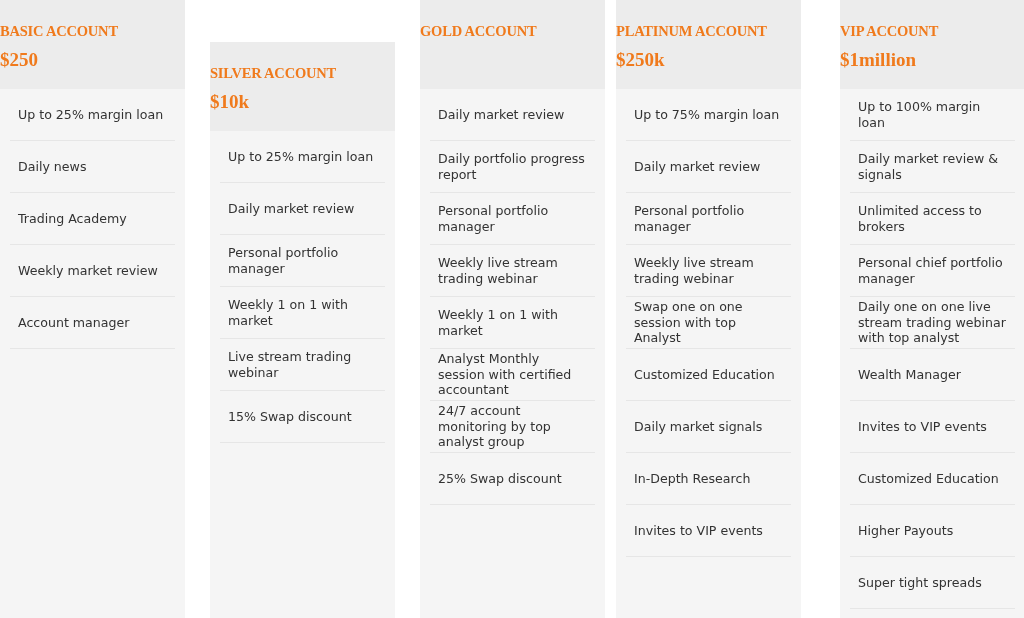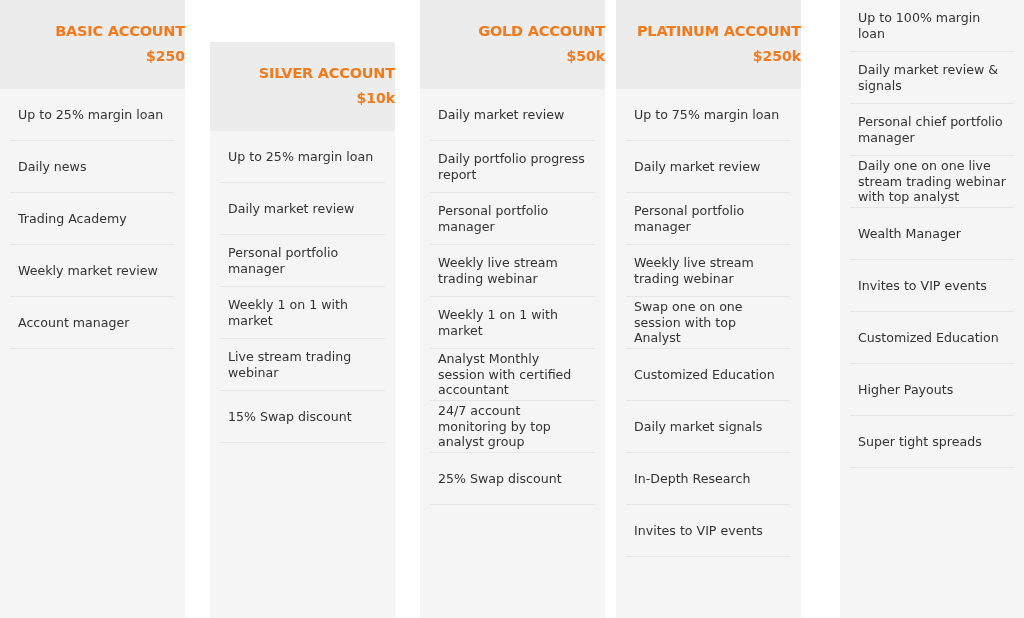--- a/index.html
+++ b/index.html
@@ -1,21 +1,21 @@
 <!DOCTYPE html>
 <html><head>
 <meta charset="utf-8">
 <style>
   html, body { margin:0; padding:0; }
   body { width:1024px; height:618px; background:#ffffff; position:relative; overflow:hidden;
          font-family:"DejaVu Sans", sans-serif; }
   .col { position:absolute; top:0; width:185px; height:618px; background:#f5f5f5; }
-  .head { height:89px; background:#ececec; text-align:right; color:#f07a1c; font-weight:bold; }
+  .head { height:89px; background:#ececec; text-align:left; color:#f07a1c; font-weight:bold;font-family:Liberation Serif, serif; }
   .head .name { padding-top:23px; font-size:14.5px; letter-spacing:-0.2px; }
-  .head .price { padding-top:9px; font-size:14px; }
+  .head .price { padding-top:9px; font-size:19px; }
   .rows { padding:0 10px 0 10px; }
   .row { height:52px; border-bottom:1px solid #e6e6e6; display:flex; align-items:center;
          padding:0 8px; box-sizing:border-box; font-size:12.6px; line-height:15.8px; color:#333; }
 </style>
 </head>
 <body>
 
 <div id="root">
     <div class="col" style="left: 0px;">
       <div class="head">
@@ -40,21 +40,20 @@
         <div class="row">Daily market review</div>
         <div class="row">Personal portfolio manager</div>
         <div class="row">Weekly 1 on 1 with market</div>
         <div class="row">Live stream trading webinar</div>
         <div class="row">15% Swap discount</div>
       </div>
     </div>
     <div class="col" style="left: 420px;">
       <div class="head">
         <div class="name">GOLD ACCOUNT</div>
-        <div class="price">$50k</div>
       </div>
       <div class="rows">
         <div class="row">Daily market review</div>
         <div class="row">Daily portfolio progress report</div>
         <div class="row">Personal portfolio manager</div>
         <div class="row">Weekly live stream trading webinar</div>
         <div class="row">Weekly 1 on 1 with market</div>
         <div class="row">Analyst Monthly session with certified accountant</div>
         <div class="row">24/7 account monitoring by top analyst group</div>
         <div class="row">25% Swap discount</div>
@@ -71,23 +70,28 @@
         <div class="row">Personal portfolio manager</div>
         <div class="row">Weekly live stream trading webinar</div>
         <div class="row">Swap one on one session with top Analyst</div>
         <div class="row">Customized Education</div>
         <div class="row">Daily market signals</div>
         <div class="row">In-Depth Research</div>
         <div class="row">Invites to VIP events</div>
       </div>
     </div>
     <div class="col" style="left: 840px;">
+      <div class="head">
+        <div class="name">VIP ACCOUNT</div>
+        <div class="price">$1million</div>
+      </div>
       <div class="rows">
         <div class="row">Up to 100% margin loan</div>
         <div class="row">Daily market review &amp; signals</div>
+        <div class="row">Unlimited access to brokers</div>
         <div class="row">Personal chief portfolio manager</div>
         <div class="row">Daily one on one live stream trading webinar with top analyst</div>
         <div class="row">Wealth Manager</div>
         <div class="row">Invites to VIP events</div>
         <div class="row">Customized Education</div>
         <div class="row">Higher Payouts</div>
         <div class="row">Super tight spreads</div>
       </div>
     </div>
   </div>

